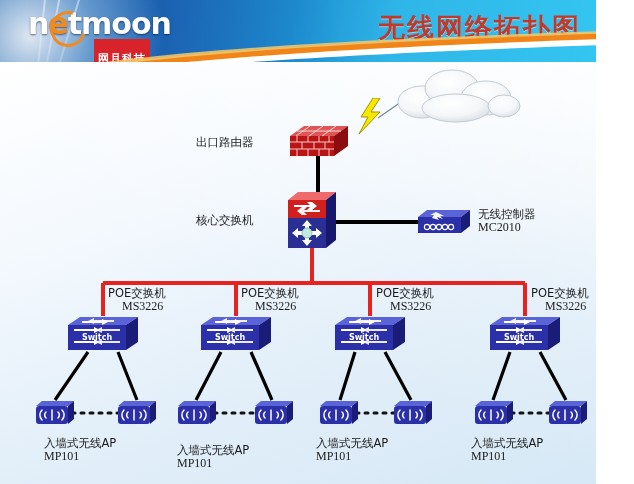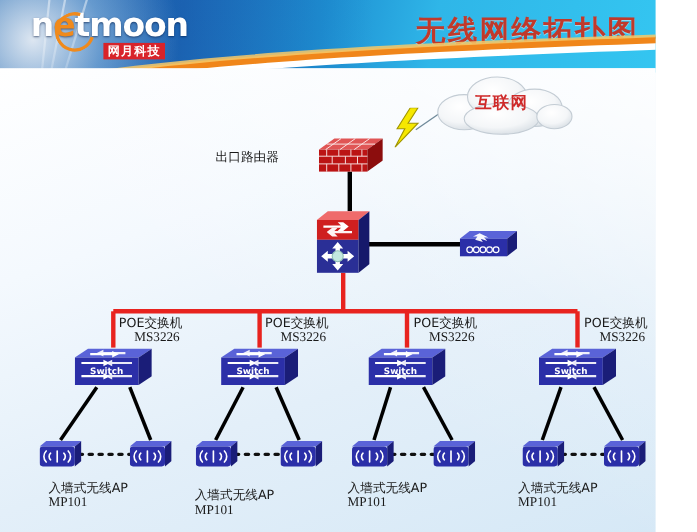--- a/index.html
+++ b/index.html
@@ -46,21 +46,21 @@
     display:inline-block;color:#f08a1c;position:relative;
   }
   .logo-ring{
     position:absolute;left:22px;top:2px;width:30px;height:30px;
     border:3px solid #f08a1c;border-radius:50%;
     border-right-color:transparent;transform:rotate(-28deg);
   }
   .logo-cn{
     position:absolute;left:66px;top:30px;
     background:#d8232a;color:#ffffff;font-size:11px;font-weight:bold;
-    padding:0 4px;letter-spacing:1px;
+    padding:12px 4px;letter-spacing:1px;
     font-family:"DejaVu Sans","Liberation Sans",sans-serif;
   }
   .title{
     position:absolute;left:378px;top:10px;width:240px;
     font-size:27px;font-weight:bold;color:#c0392b;letter-spacing:2px;
     text-align:left;
     text-shadow:0 1px 0 rgba(255,255,255,.45);
     font-family:"DejaVu Sans","Liberation Sans",sans-serif;
   }
 
@@ -179,21 +179,20 @@
       </radialGradient>
     </defs>
     <g fill="url(#cg)" stroke="#c3ccd4" stroke-width="1">
       <ellipse cx="36" cy="34" rx="24" ry="16"></ellipse>
       <ellipse cx="66" cy="20" rx="27" ry="18"></ellipse>
       <ellipse cx="100" cy="30" rx="25" ry="17"></ellipse>
       <ellipse cx="70" cy="40" rx="34" ry="14"></ellipse>
       <ellipse cx="118" cy="38" rx="16" ry="11"></ellipse>
     </g>
   </svg>
-  <div class="cloud-txt">互联网</div>
 
   <svg style="position:absolute;left:356px;top:98px;width:28px;height:36px;" viewBox="0 0 28 36">
     <polygon points="17,0 5,19 12,19 3,36 24,14 15,14 24,0" fill="#f6e800" stroke="#a09500" stroke-width="1"></polygon>
   </svg>
 
   <div class="lbl" style="left:196px;top:136px;width:96px;">出口路由器</div>
   <svg class="router" viewBox="0 0 58 34">
     <polygon points="0,12 14,2 58,2 44,12" fill="#e05555"></polygon>
     <rect x="0" y="12" width="44" height="20" fill="#bb1414"></rect>
     <polygon points="44,12 58,2 58,22 44,32" fill="#8c0d0d"></polygon>
@@ -211,20 +210,21 @@
         <line x1="18" y1="25" x2="18" y2="32"></line>
         <line x1="29" y1="25" x2="29" y2="32"></line>
         <line x1="39" y1="25" x2="39" y2="32"></line>
       <line x1="20" y1="2" x2="6" y2="12"></line>
         <line x1="33" y1="2" x2="19" y2="12"></line>
         <line x1="46" y1="2" x2="32" y2="12"></line>
       <line x1="7" y1="7" x2="51" y2="7"></line>
     </g>
   </svg>
 
+  <div class="lbl" style="left:196px;top:214px;width:96px;">核心交换机</div>
   <svg class="core" viewBox="0 0 48 62">
     <polygon points="0,10 10,2 48,2 38,10" fill="#ef6b6b"></polygon>
     <rect x="0" y="10" width="38" height="18" fill="#cf1f1f"></rect>
     <rect x="0" y="28" width="38" height="30" fill="#2a2f96"></rect>
     <polygon points="38,10 48,2 48,50 38,58" fill="#16196b"></polygon>
     <g fill="#ffffff">
       <path d="M6,15 h16 l-3,-3 h5 l5,4 -5,4 h-5 l3,-3 h-16 z"></path>
       <path d="M32,22 h-16 l3,3 h-5 l-5,-4 5,-4 h5 l-3,3 h16 z" opacity=".95"></path>
     </g>
     <g fill="#ffffff">
@@ -244,20 +244,24 @@
       <polygon points="18,3 26,7 22,7 25,10 19,8 21,11 14,9 16,6 12,6"></polygon>
     </g>
     <g stroke="#ffffff" stroke-width="1.1" fill="none">
       <circle cx="9" cy="18" r="2.6"></circle>
         <circle cx="15" cy="18" r="2.6"></circle>
       <circle cx="21" cy="18" r="2.6"></circle>
         <circle cx="27" cy="18" r="2.6"></circle>
       <circle cx="33" cy="18" r="2.6"></circle>
     </g>
   </svg>
+  <div class="lbl" style="left:478px;top:208px;width:112px;">
+    <div>无线控制器</div>
+    <div class="l2">MC2010</div>
+  </div>
 
   <div class="lbl" style="left:108px;top:287px;width:90px;text-align:left;">
     <div>POE交换机</div>
     <div class="l2" style="padding-left:14px;">MS3226</div>
   </div>
   <svg class="sw" style="left:68px;top:316px;" viewBox="0 0 70 36">
     <polygon points="0,9 12,1 70,1 58,9" fill="#5a63d8"></polygon>
     <rect x="0" y="9" width="58" height="25" fill="#2b2fa8"></rect>
     <polygon points="58,9 70,1 70,26 58,34" fill="#1a1d78"></polygon>
     <g fill="#ffffff">

